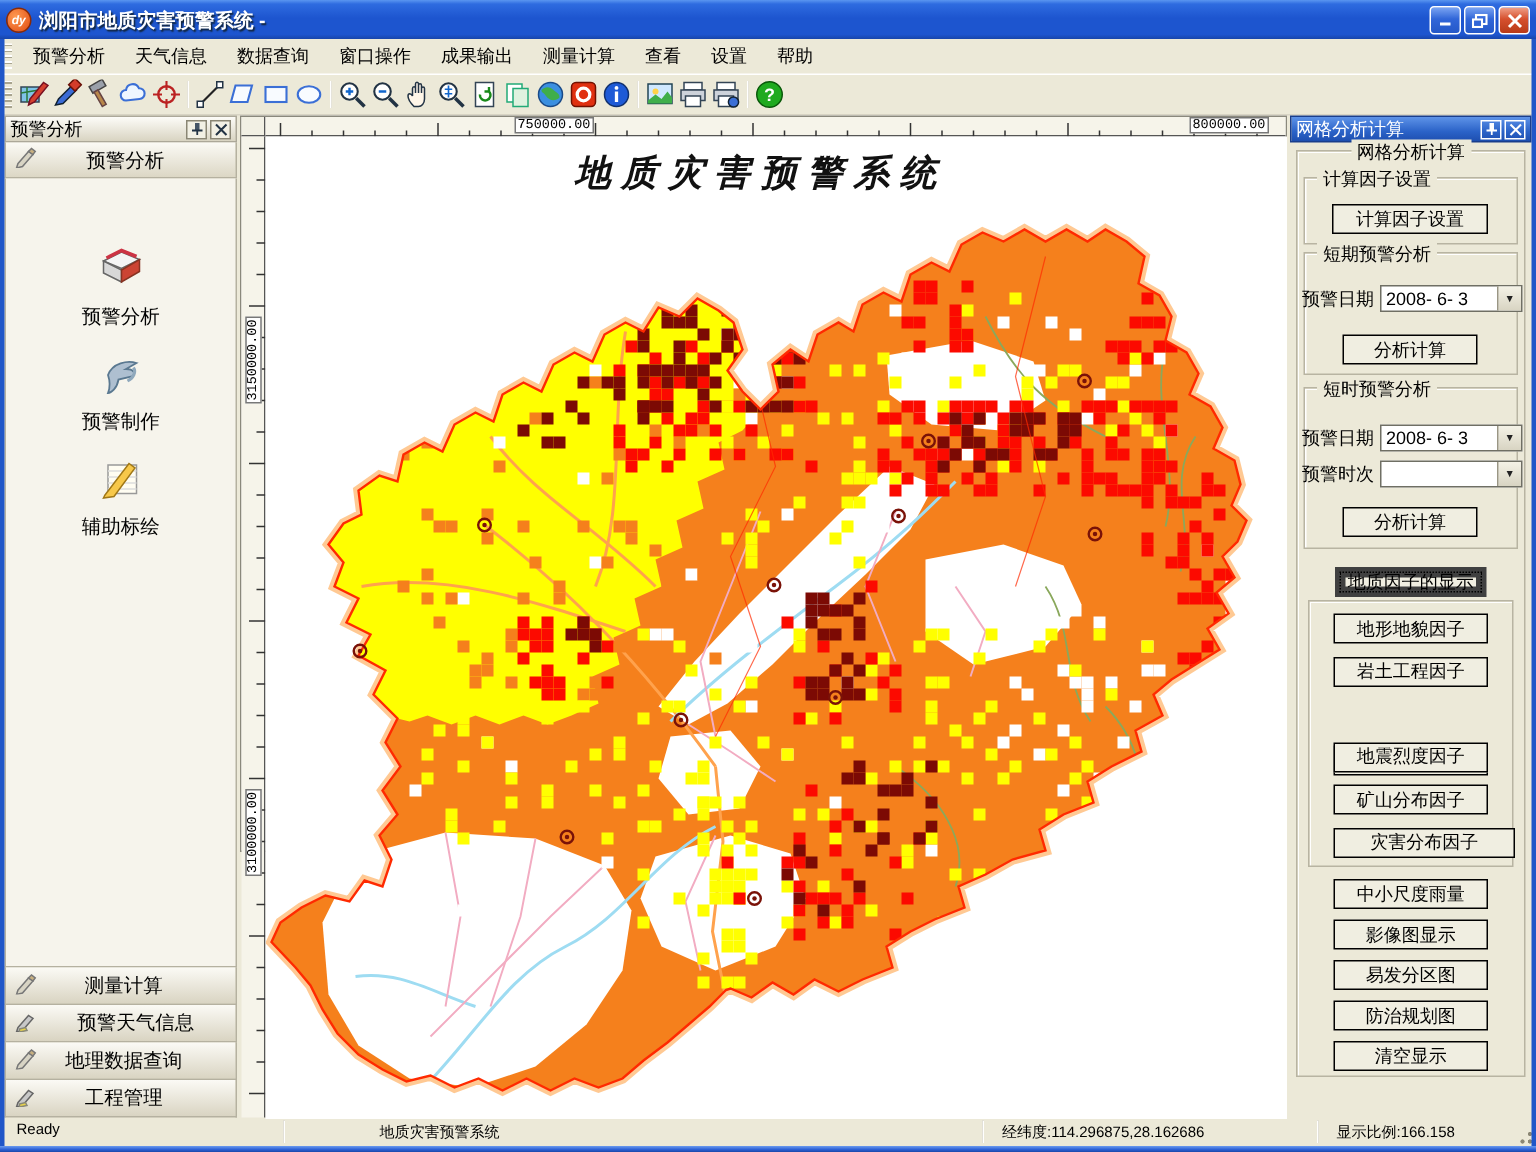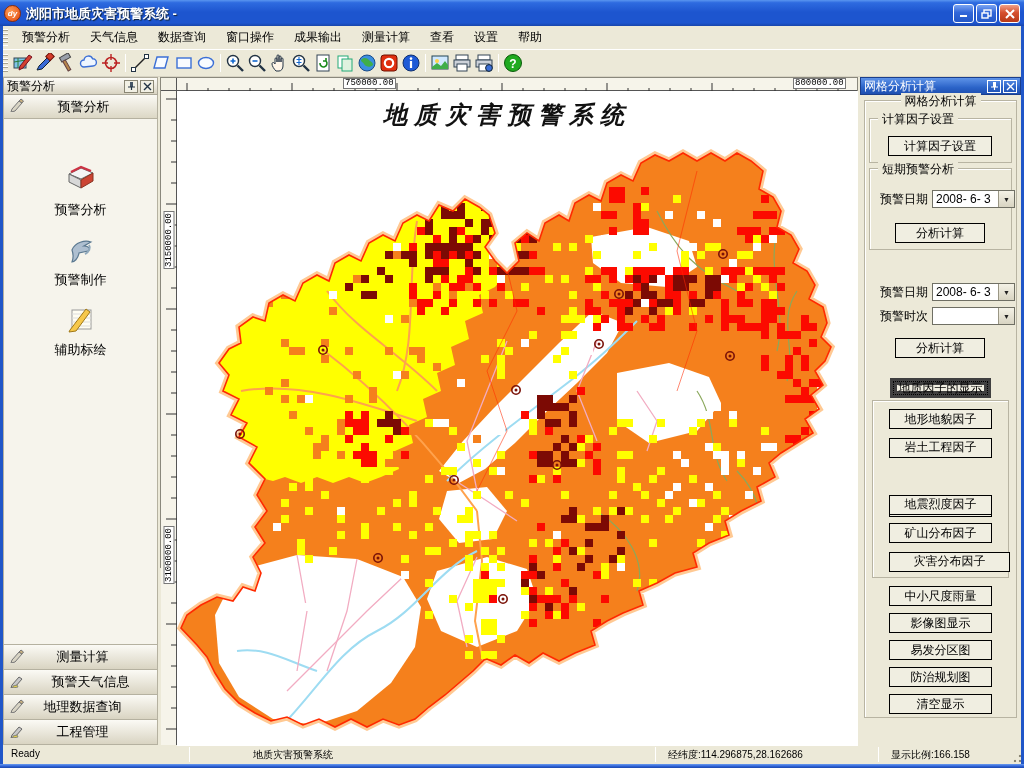--- a/index.html
+++ b/index.html
@@ -69,21 +69,21 @@
   .vlabel span{position:absolute;transform:translate(-50%,-50%) rotate(-90deg);display:block;background:#fff;
     border:1px solid #777;font-size:9px;line-height:9px;padding:0 1px;white-space:nowrap;
     font-family:"Liberation Mono","DejaVu Sans Mono",monospace;}
   #canvas{position:absolute;left:16px;top:13px;width:681px;height:655px;background:#fff;overflow:hidden;}
 
   
   #rpanel{position:absolute;right:3px;top:77px;width:161px;height:669px;background:var(--face);font-size:12px;}
   .groupbox{position:absolute;border:1px solid #B8B4A2;box-shadow:1px 1px 0 #fff inset;}
   .gb-legend{position:absolute;top:-8px;left:8px;background:var(--face);padding:0 4px;font-size:12px;white-space:nowrap;}
   .gb-legend.center{left:50%;transform:translateX(-50%);}
-  .rrow{position:absolute;left:20px;right:6px;height:18px;display:flex;align-items:center;}
+  .rrow{position:absolute;left:8px;right:6px;height:18px;display:flex;align-items:center;}
   .rlab{width:52px;font-size:12px;white-space:nowrap;}
   .combo{flex:1;height:18px;background:#fff;border:1px solid #6F structure;border:1px solid #6F6F64;display:flex;align-items:center;position:relative;}
   .combo .cval{flex:1;font-size:12px;padding:0 3px;white-space:nowrap;overflow:hidden;}
   .combo .carrow{width:16px;height:100%;background:linear-gradient(180deg,#F4F2E6,#D8D4C2);
     border-left:1px solid #9A9684;display:flex;align-items:center;justify-content:center;font-size:7px;color:#222;}
   .btn{position:absolute;height:20px;border:1px solid #000;background:#F0EEE1;font-size:12px;
     display:flex;align-items:center;justify-content:center;cursor:pointer;white-space:nowrap;}
   .btn.default{border:7px solid #404040;outline:1px dotted #000;outline-offset:-4px;}
 
   
@@ -1349,20 +1349,23 @@
     </div>
     <div class="rrow" style="top:113px;">
       <span class="rlab">预警日期</span>
       <span class="combo">
         <span class="cval">2008- 6- 3</span>
         <span class="carrow">▼</span>
       </span>
     </div>
     <div class="btn" style="left:35px;width:90px;top:146px;">分析计算</div>
 
+    <div class="groupbox" style="left:9px;width:143px;top:181px;height:108px;">
+      <span class="gb-legend">短时预警分析</span>
+    </div>
     <div class="rrow" style="top:206px;">
       <span class="rlab">预警日期</span>
       <span class="combo">
         <span class="cval">2008- 6- 3</span>
         <span class="carrow">▼</span>
       </span>
     </div>
     <div class="rrow" style="top:230px;">
       <span class="rlab">预警时次</span>
       <span class="combo">

